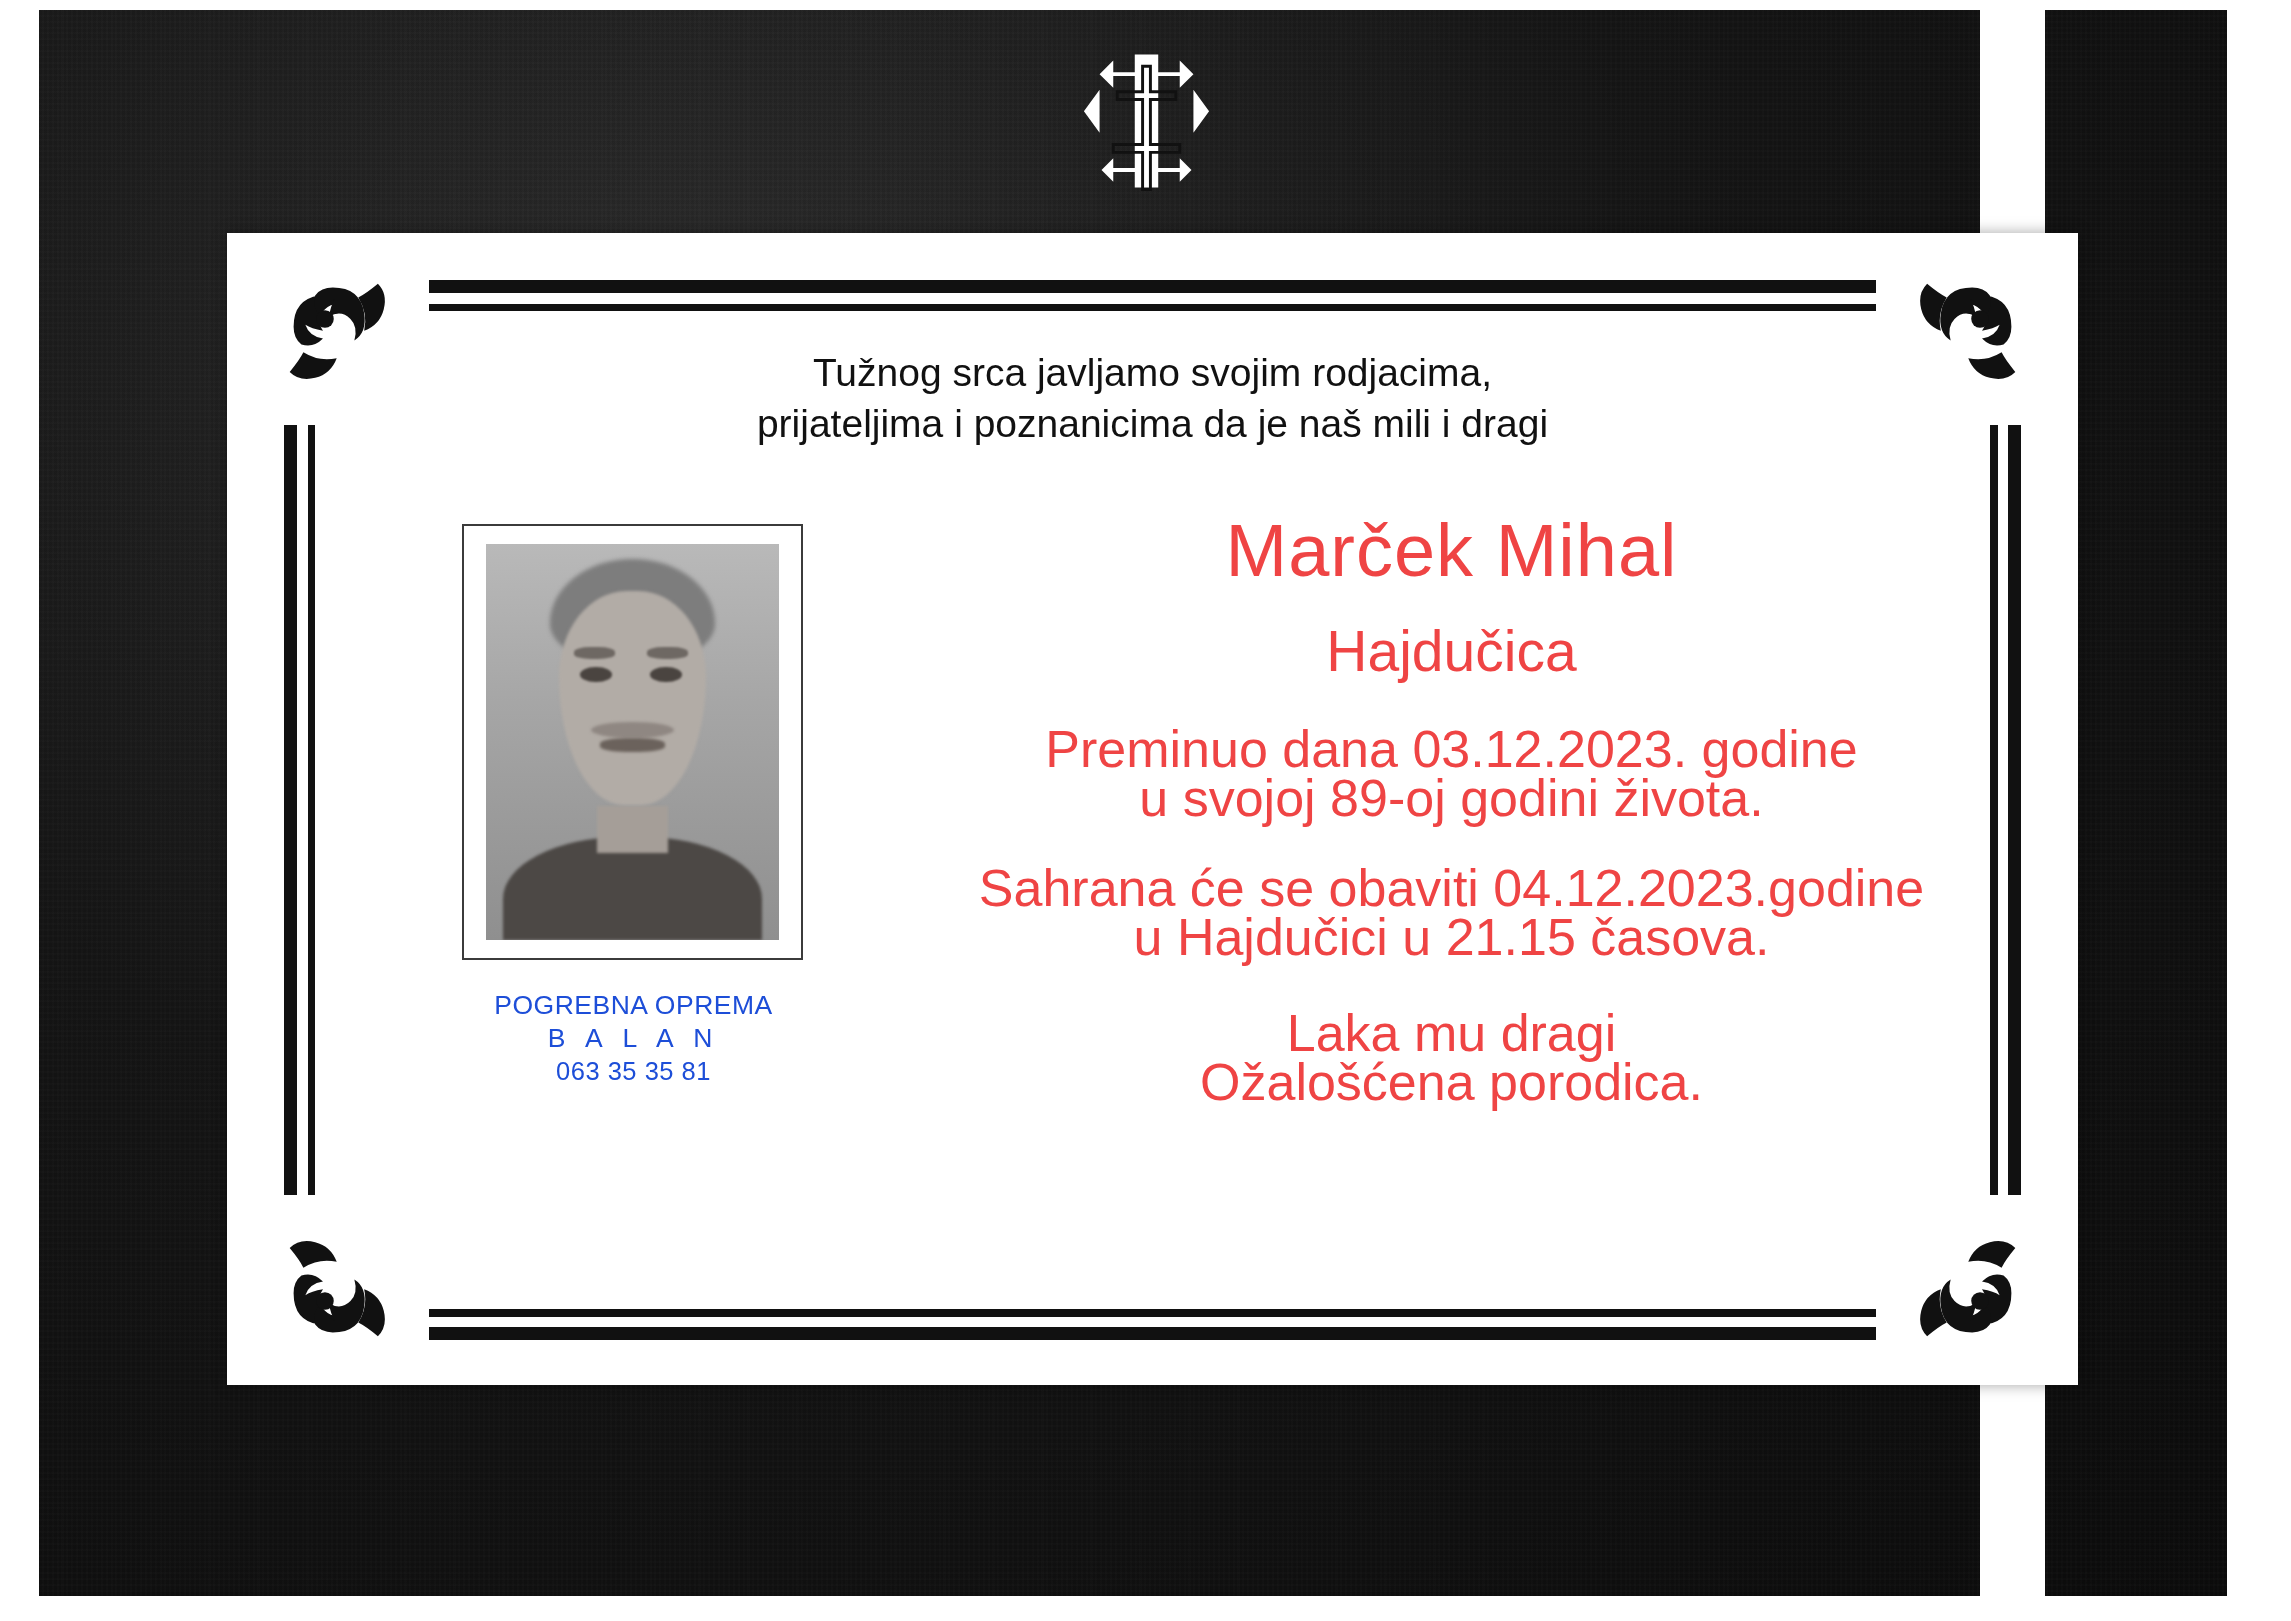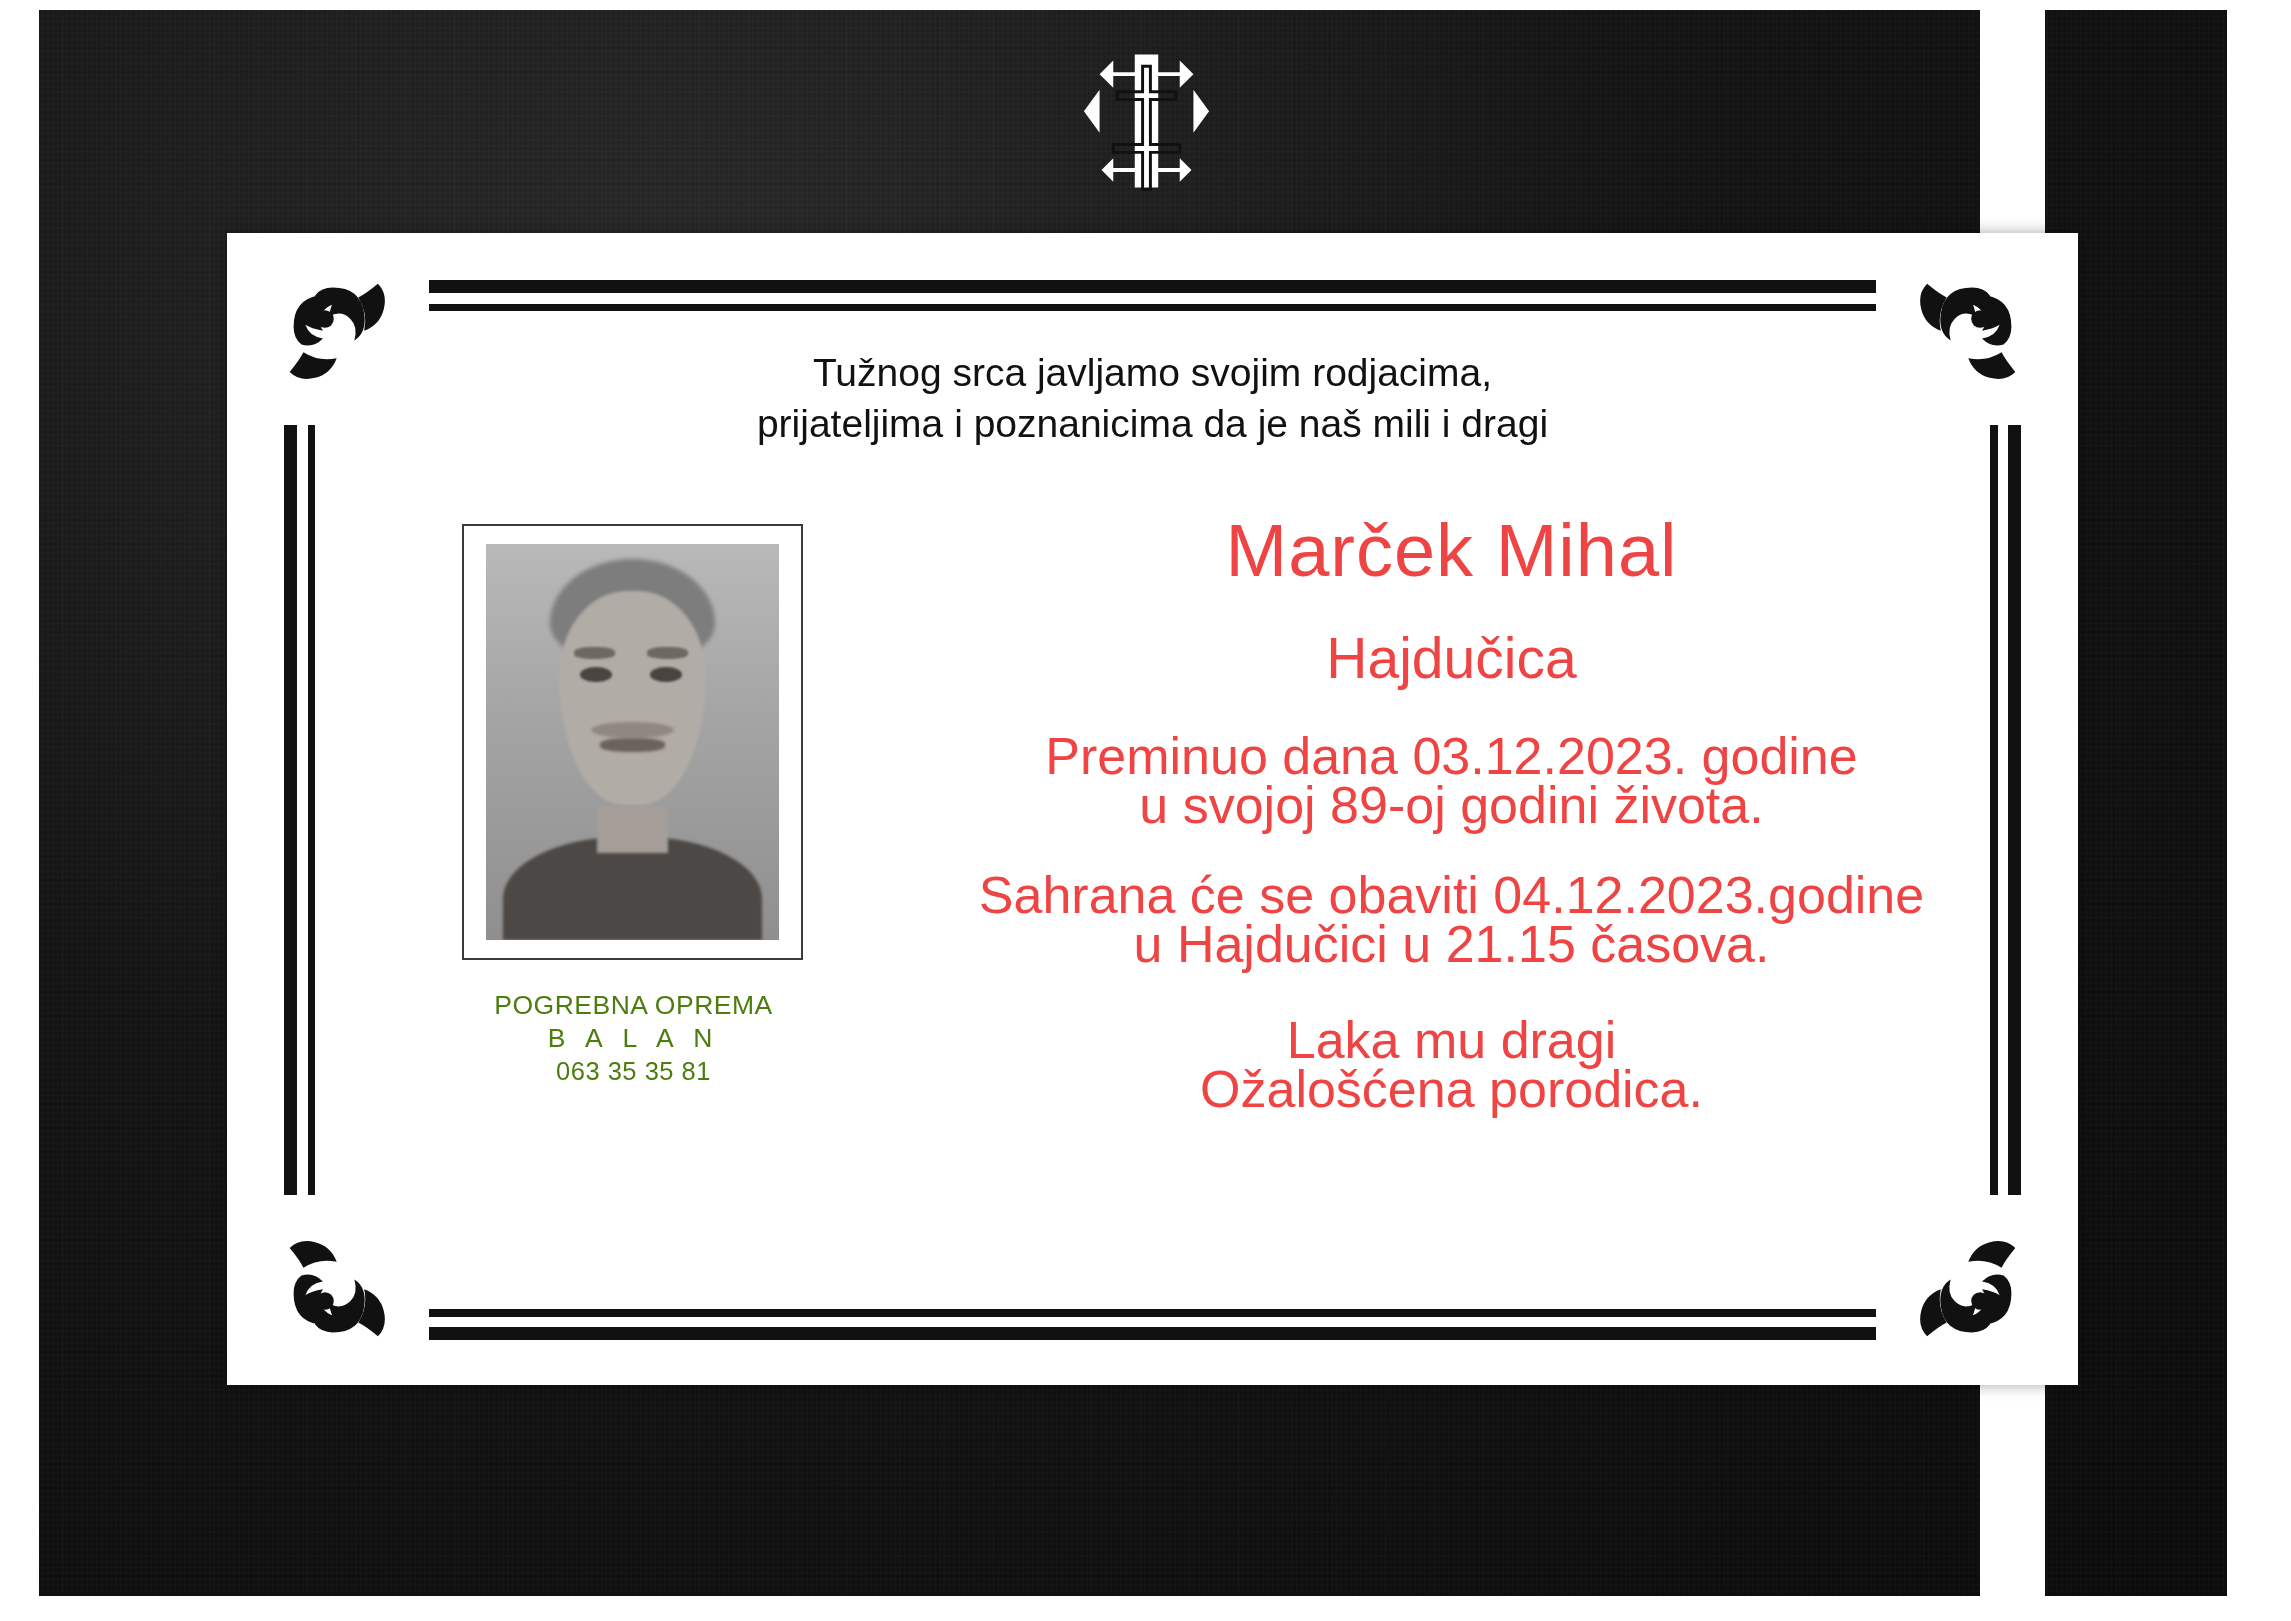--- a/index.html
+++ b/index.html
@@ -246,21 +246,21 @@
     bottom: 22%;
     width: 24%;
     height: 12%;
     background: #a59e98;
     filter: blur(1.4px);
   }
 
   .service {
     margin-top: 29px;
     text-align: center;
-    color: #4d7c0f;
+    color: #1d4ed8;
     line-height: 33px;
   }
   .service .s1 { font-size: 26.5px; letter-spacing: 0.5px; }
   .service .s2 { font-size: 26.5px; letter-spacing: 6.9px; }
   .service .s3 { font-size: 25.5px; letter-spacing: 0.5px; }
 
   
   .right-col {
     position: absolute;
     left: 627px;
@@ -268,21 +268,21 @@
     top: 186px;
     text-align: center;
     color: #ef4444;
   }
   .name {
     font-size: 74px;
     line-height: 84px;
     letter-spacing: 1px;
   }
   .place {
-    margin-top: 33px;
+    margin-top: 26px;
     font-size: 57px;
     line-height: 65px;
   }
   .para {
     margin-top: 41px;
     font-size: 52px;
     line-height: 49px;
   }
   .para.last {
     margin-top: 47px;

